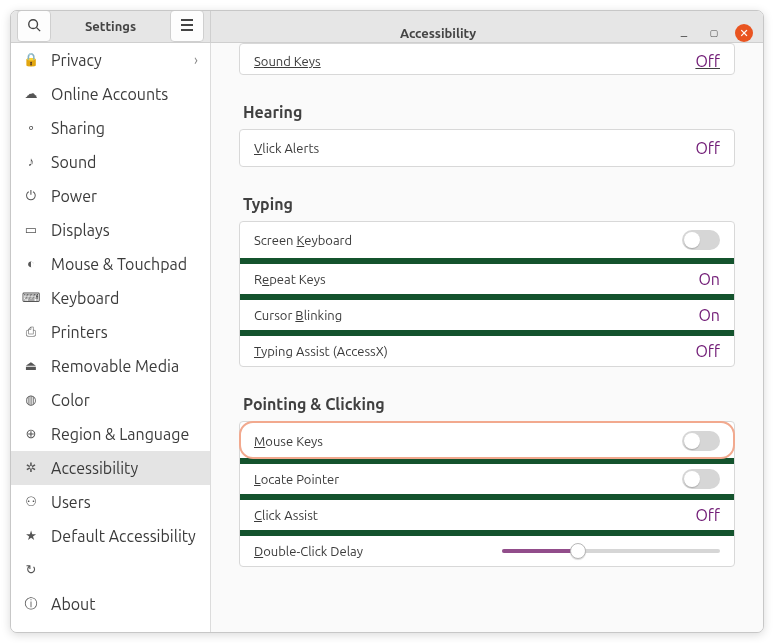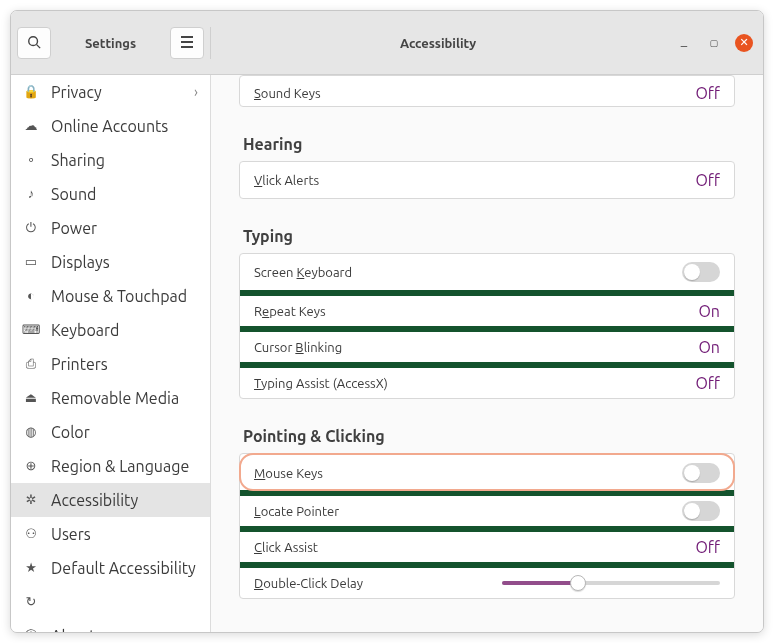--- a/index.html
+++ b/index.html
@@ -18,25 +18,25 @@
     margin: 10px;
     border: 1px solid #c7c7c7;
     border-radius: 7px;
     box-shadow: 0 2px 10px rgba(0,0,0,0.15);
     background: #fafafa;
     display: flex;
     flex-direction: column;
     overflow: hidden;
   }
   .titlebar {
-    height: 64px;
+    height: 32px;
     background: #e6e6e6;
     border-bottom: 1px solid #cfcfcf;
     display: flex;
-    align-items: center;
+    align-items: flex-end;
   }
   .titlebar-left {
     width: 200px;
     display: flex;
     align-items: center;
     border-right: 1px solid #cfcfcf;
   }
   .hb-btn {
     width: 34px; height: 32px;
     margin: 0 6px;
@@ -176,20 +176,21 @@
     width:16px; height:16px; border-radius:50%;
     background:#fff;
     border:1px solid #b8b8b8;
     position:absolute; left: calc(35% - 8px); top: -6px;
     box-shadow: 0 1px 1px rgba(0,0,0,0.15);
   }
   
   .group.first-group .row:first-child {
     height: 30px;
     padding-top: 4px;
+    text-decoration: underline;
   }
 </style>
 </head>
 <body>
 
 <div class="window">
 
   <div class="titlebar">
     <div class="titlebar-left">
       <div class="hb-btn">

